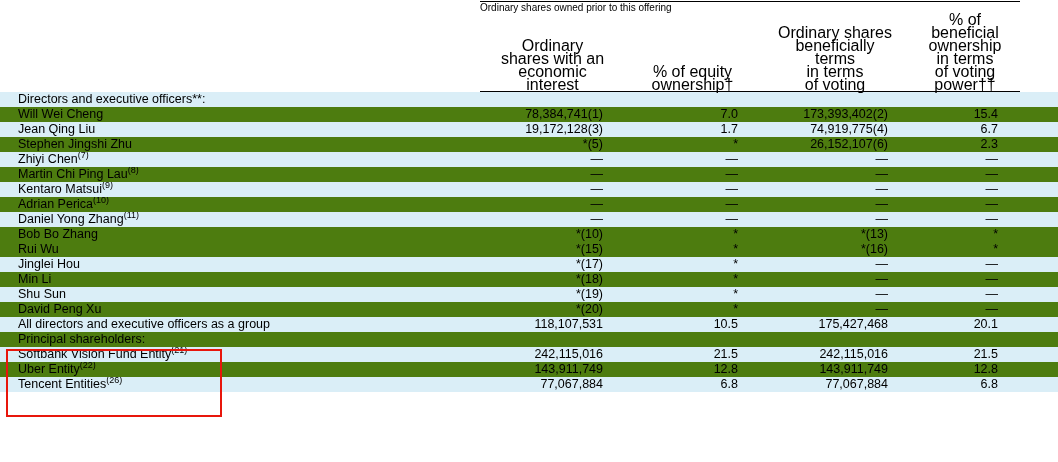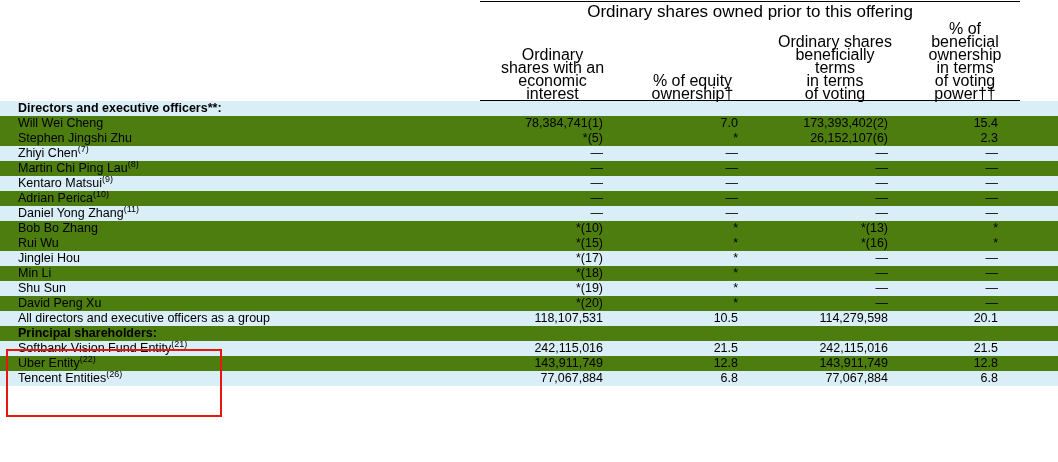--- a/index.html
+++ b/index.html
@@ -32,22 +32,22 @@
   }
   
   .c-name  { width: 480px; }
   .c-v1    { width: 145px; }
   .c-v2    { width: 135px; }
   .c-v3    { width: 150px; }
   .c-v4    { width: 110px; }
   .c-pad   { width: 38px; }
 
   .grouphdr {
-    text-align: center;
-    font-size: 17px;
+    text-align: left;
+    font-size: 10px;
     padding-bottom: 2px;
   }
   .rule-top {
     border-bottom: 1px solid #000;
     height: 1px;
     font-size: 0;
     line-height: 0;
   }
   .colhdr {
     text-align: center;
@@ -70,21 +70,21 @@
     text-align: left;
     padding-left: 18px;
   }
   .row td.num {
     text-align: right;
     padding-right: 22px;
   }
   .row.shade td { background: #daeef7; }
   .row.plain td { background: #4d7c0f; }
   .row.section td {
-    font-weight: bold;
+    font-weight: normal;
   }
   sup {
     font-size: 9px;
     vertical-align: super;
     line-height: 0;
   }
   .redbox {
     position: absolute;
     border: 2px solid #e8160c;
     pointer-events: none;
@@ -155,20 +155,28 @@
           <td></td>
         </tr>
         <tr class="row plain">
           <td class="name">Will Wei Cheng</td>
           <td class="num">78,384,741(1)</td>
           <td class="num">7.0</td>
           <td class="num">173,393,402(2)</td>
           <td class="num">15.4</td>
           <td></td>
         </tr>
+        <tr class="row shade">
+          <td class="name">Jean Qing Liu</td>
+          <td class="num">19,172,128(3)</td>
+          <td class="num">1.7</td>
+          <td class="num">74,919,775(4)</td>
+          <td class="num">6.7</td>
+          <td></td>
+        </tr>
         <tr class="row plain">
           <td class="name">Stephen Jingshi Zhu</td>
           <td class="num">*(5)</td>
           <td class="num">*</td>
           <td class="num">26,152,107(6)</td>
           <td class="num">2.3</td>
           <td></td>
         </tr>
         <tr class="row shade">
           <td class="name">Zhiyi Chen<sup>(7)</sup></td>
@@ -255,21 +263,21 @@
           <td class="num">*(20)</td>
           <td class="num">*</td>
           <td class="num">—</td>
           <td class="num">—</td>
           <td></td>
         </tr>
         <tr class="row shade">
           <td class="name">All directors and executive officers as a group</td>
           <td class="num">118,107,531</td>
           <td class="num">10.5</td>
-          <td class="num">114,279,598</td>
+          <td class="num">175,427,468</td>
           <td class="num">20.1</td>
           <td></td>
         </tr>
         <tr class="row plain section">
           <td class="name">Principal shareholders:</td>
           <td class="num"></td>
           <td class="num"></td>
           <td class="num"></td>
           <td class="num"></td>
           <td></td>

